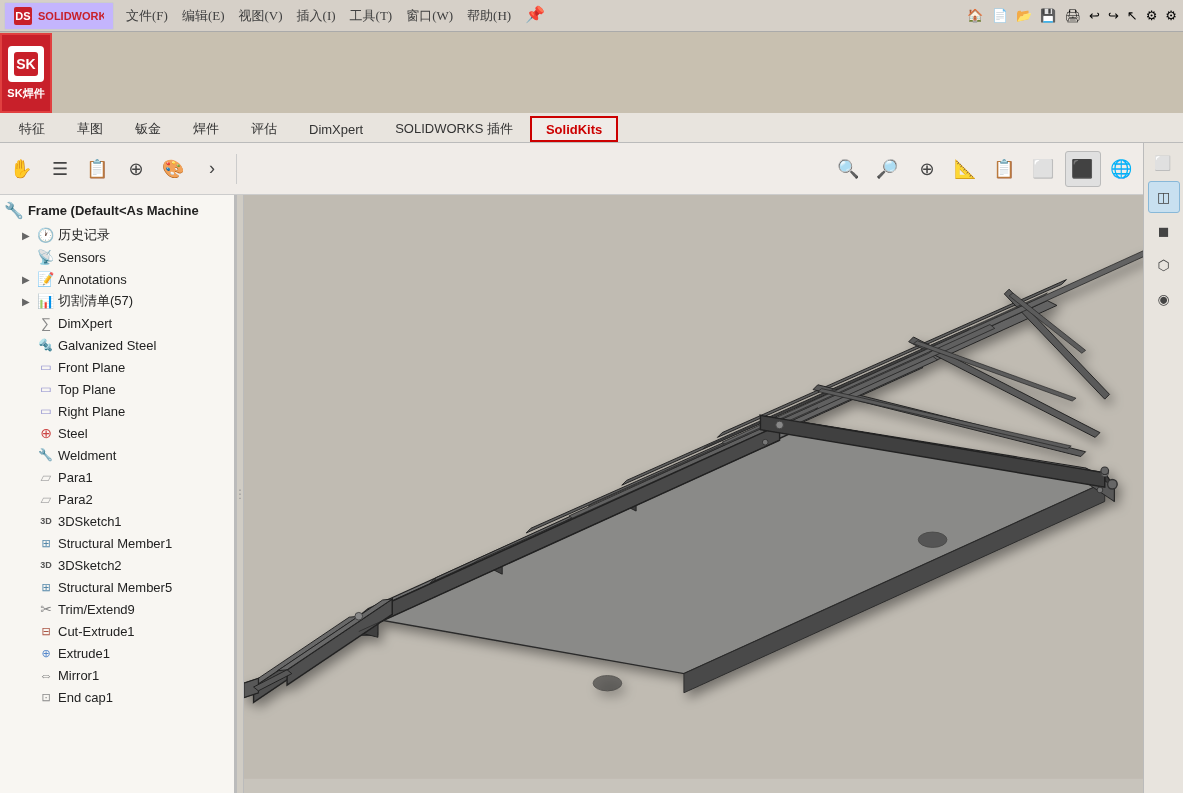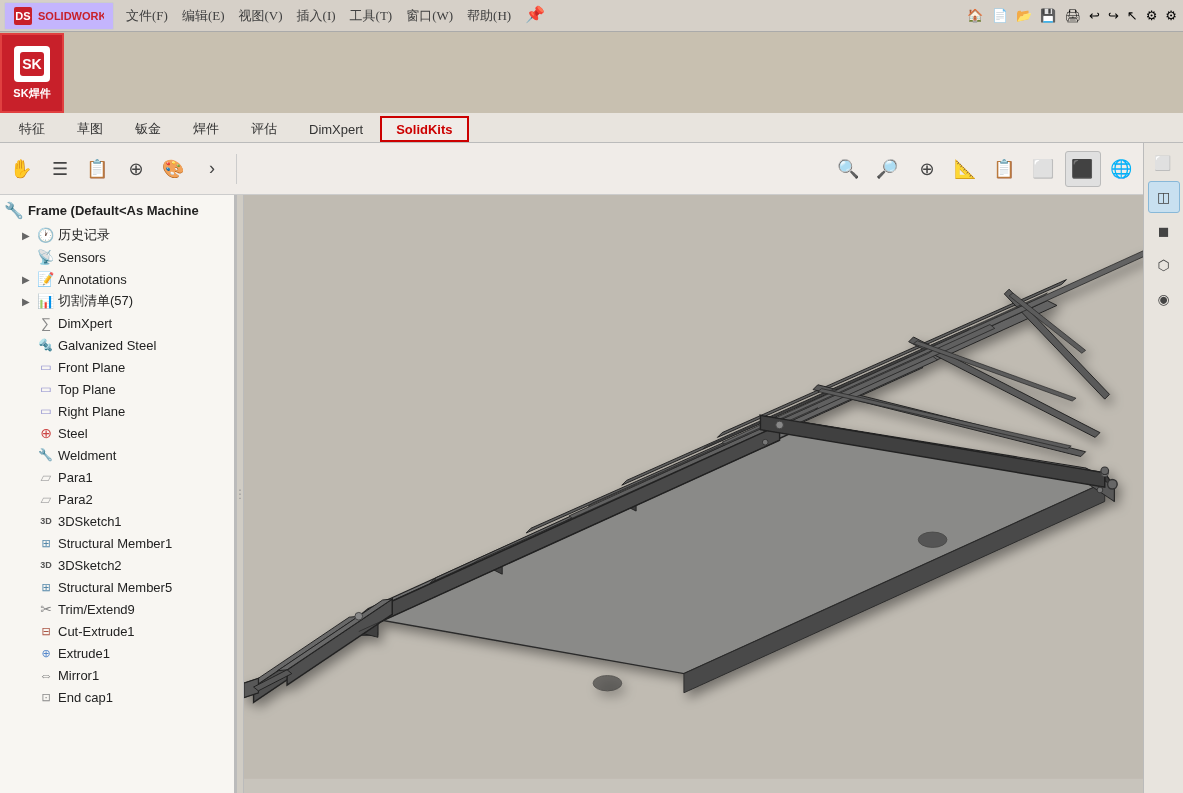--- a/index.html
+++ b/index.html
@@ -6,21 +6,21 @@
     body { width: 1183px; height: 793px; overflow: hidden; font-family: 'Microsoft YaHei', 'SimHei', Arial, sans-serif; font-size: 13px; background: #c8c0b0; }
 
     
     #titlebar { display: flex; align-items: center; height: 32px; background: #d6d0c8; border-bottom: 1px solid #aaa; padding: 0 4px; gap: 6px; }
     #sw-logo { width: 110px; height: 28px; background: #c4b5fd; border: 1px solid #ccc; display: flex; align-items: center; justify-content: center; font-weight: bold; color: #c00; font-size: 12px; border-radius: 2px; }
     .title-menu { display: flex; gap: 2px; }
     .title-menu-item { padding: 2px 6px; font-size: 13px; color: #404040; cursor: pointer; font-family: Liberation Serif, serif; }
     .title-right { margin-left: auto; display: flex; align-items: center; gap: 4px; }
 
     
-    #app-icon-area { position: absolute; top: 33px; left: 0; width: 64px; height: 80px; background: #c8202a; display: flex; flex-direction: column; align-items: center; justify-content: center; color: white; font-size: 10px; font-weight: bold; border: 2px solid #e04040; z-index: 10; }
+    #app-icon-area { position: absolute; top: 33px; left: 0; width: 52px; height: 80px; background: #c8202a; display: flex; flex-direction: column; align-items: center; justify-content: center; color: white; font-size: 10px; font-weight: bold; border: 2px solid #e04040; z-index: 10; }
     #app-icon-area .sk-logo { width: 36px; height: 36px; background: white; border-radius: 4px; display: flex; align-items: center; justify-content: center; margin-bottom: 4px; }
     #app-icon-area .sk-logo svg { width: 28px; height: 28px; }
 
     
     #ribbon-tabs { position: absolute; top: 113px; left: 0; right: 0; height: 30px; background: #e8e4de; border-bottom: 1px solid #bbb; display: flex; align-items: flex-end; padding-left: 4px; z-index: 5; }
     .ribbon-tab { padding: 4px 14px; font-size: 13px; cursor: pointer; color: #333; border: 1px solid transparent; margin-right: 2px; height: 26px; display: flex; align-items: center; }
     .ribbon-tab.active-tab { border: 2px solid #c00; color: #c00; font-weight: bold; background: #f0ece8; }
 
     
     #secondary-toolbar { position: absolute; top: 143px; left: 0; right: 0; height: 52px; background: #f0ece8; border-bottom: 1px solid #ccc; display: flex; align-items: center; padding: 0 4px; gap: 2px; z-index: 4; }
@@ -123,20 +123,21 @@
   <span style="font-size:11px; color:white; font-weight:bold;text-align:center;">SK焊件</span>
 </div>
 
 <div id="ribbon-tabs">
   <div class="ribbon-tab">特征</div>
   <div class="ribbon-tab">草图</div>
   <div class="ribbon-tab">钣金</div>
   <div class="ribbon-tab">焊件</div>
   <div class="ribbon-tab">评估</div>
   <div class="ribbon-tab">DimXpert</div>
+  <div class="ribbon-tab">SOLIDWORKS 插件</div>
   <div class="ribbon-tab active-tab">SolidKits</div>
 </div>
 
 <div id="secondary-toolbar">
 
   <div class="sec-toolbar-btn">✋</div>
   <div class="sec-toolbar-btn">☰</div>
   <div class="sec-toolbar-btn">📋</div>
   <div class="sec-toolbar-btn">⊕</div>
   <div class="sec-toolbar-btn">🎨</div>

